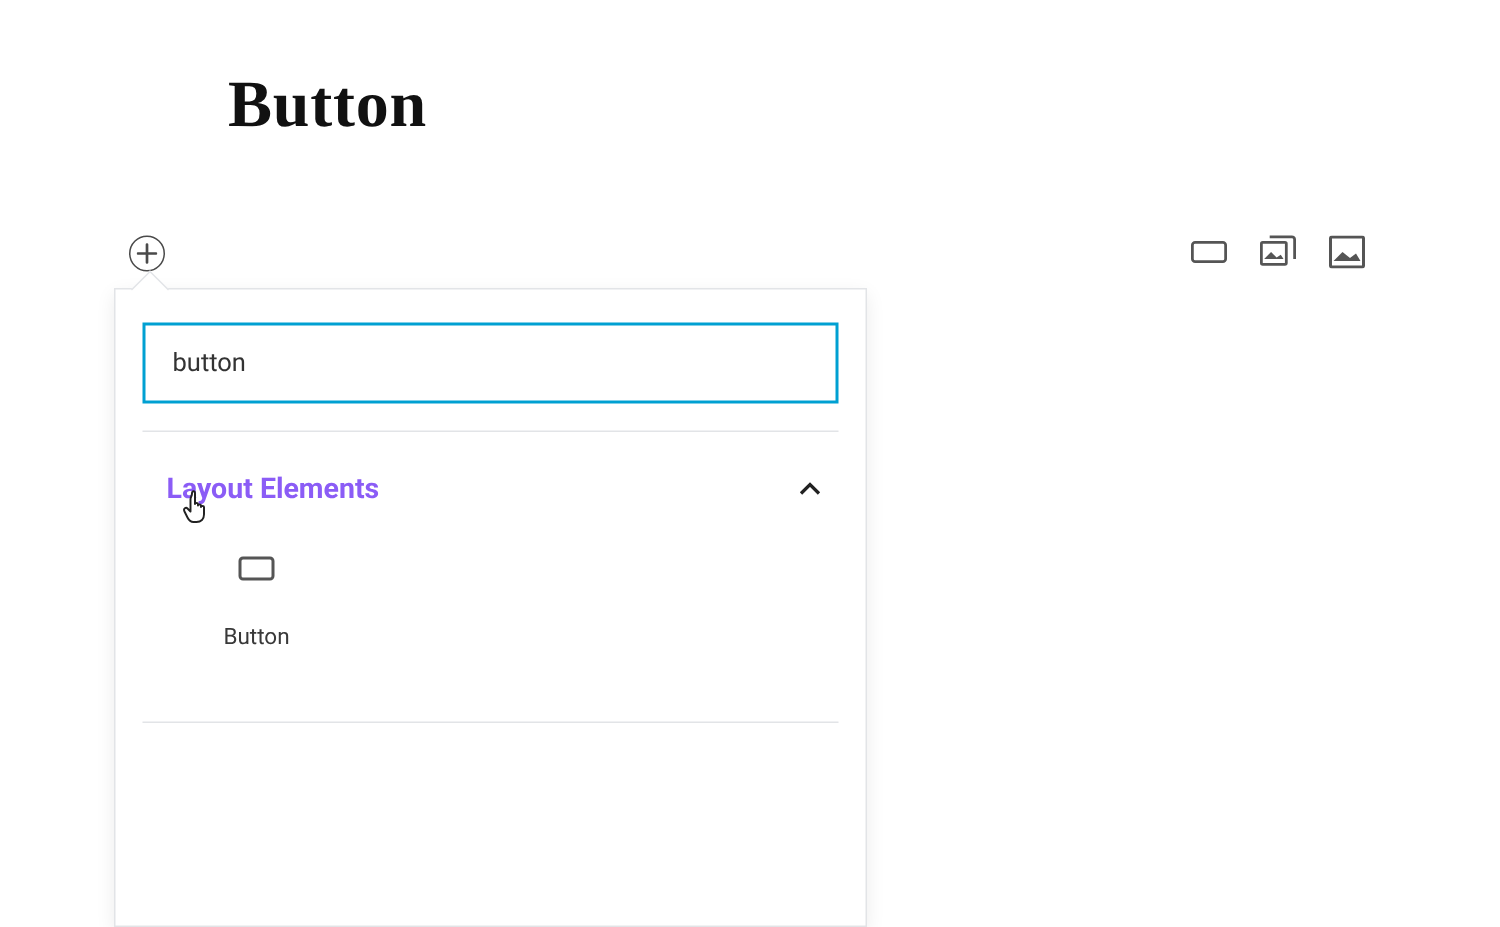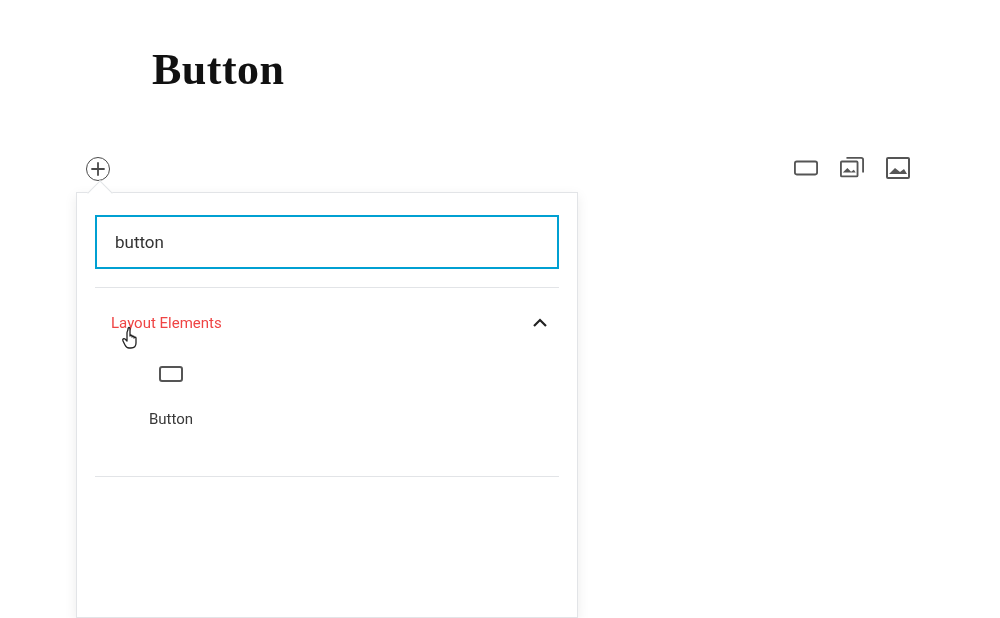--- a/index.html
+++ b/index.html
@@ -78,23 +78,23 @@
       margin: 0 18px;
     }
     .section-header {
       display: flex;
       justify-content: space-between;
       align-items: center;
       padding: 26px 28px 10px 34px;
       cursor: pointer;
     }
     .section-title {
-      font-size: 15px;
-      color: #ef4444;
-      font-weight: 400;
+      font-size: 19px;
+      color: #8b5cf6;
+      font-weight: 700;
     }
     .block-grid {
       padding: 10px 18px 30px 18px;
       display: flex;
     }
     .block-item {
       width: 152px;
       text-align: center;
       padding: 14px 10px 18px 10px;
       cursor: pointer;

